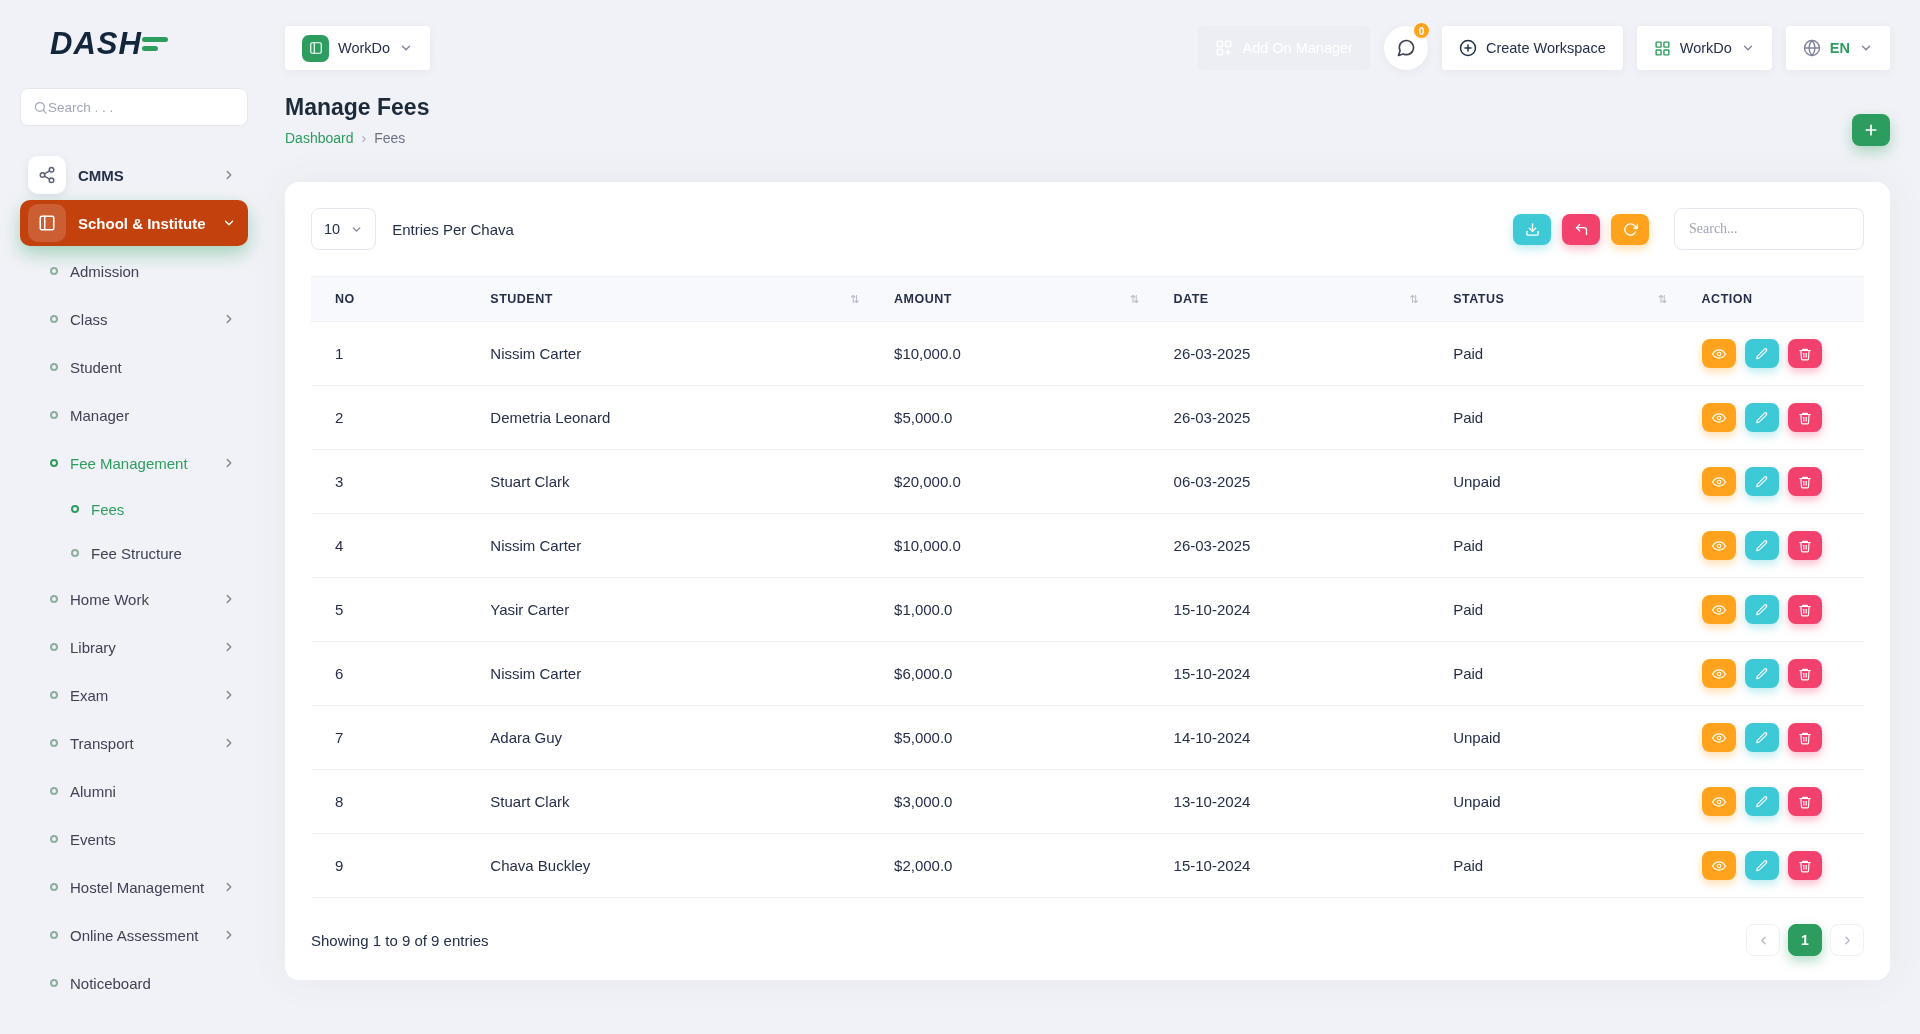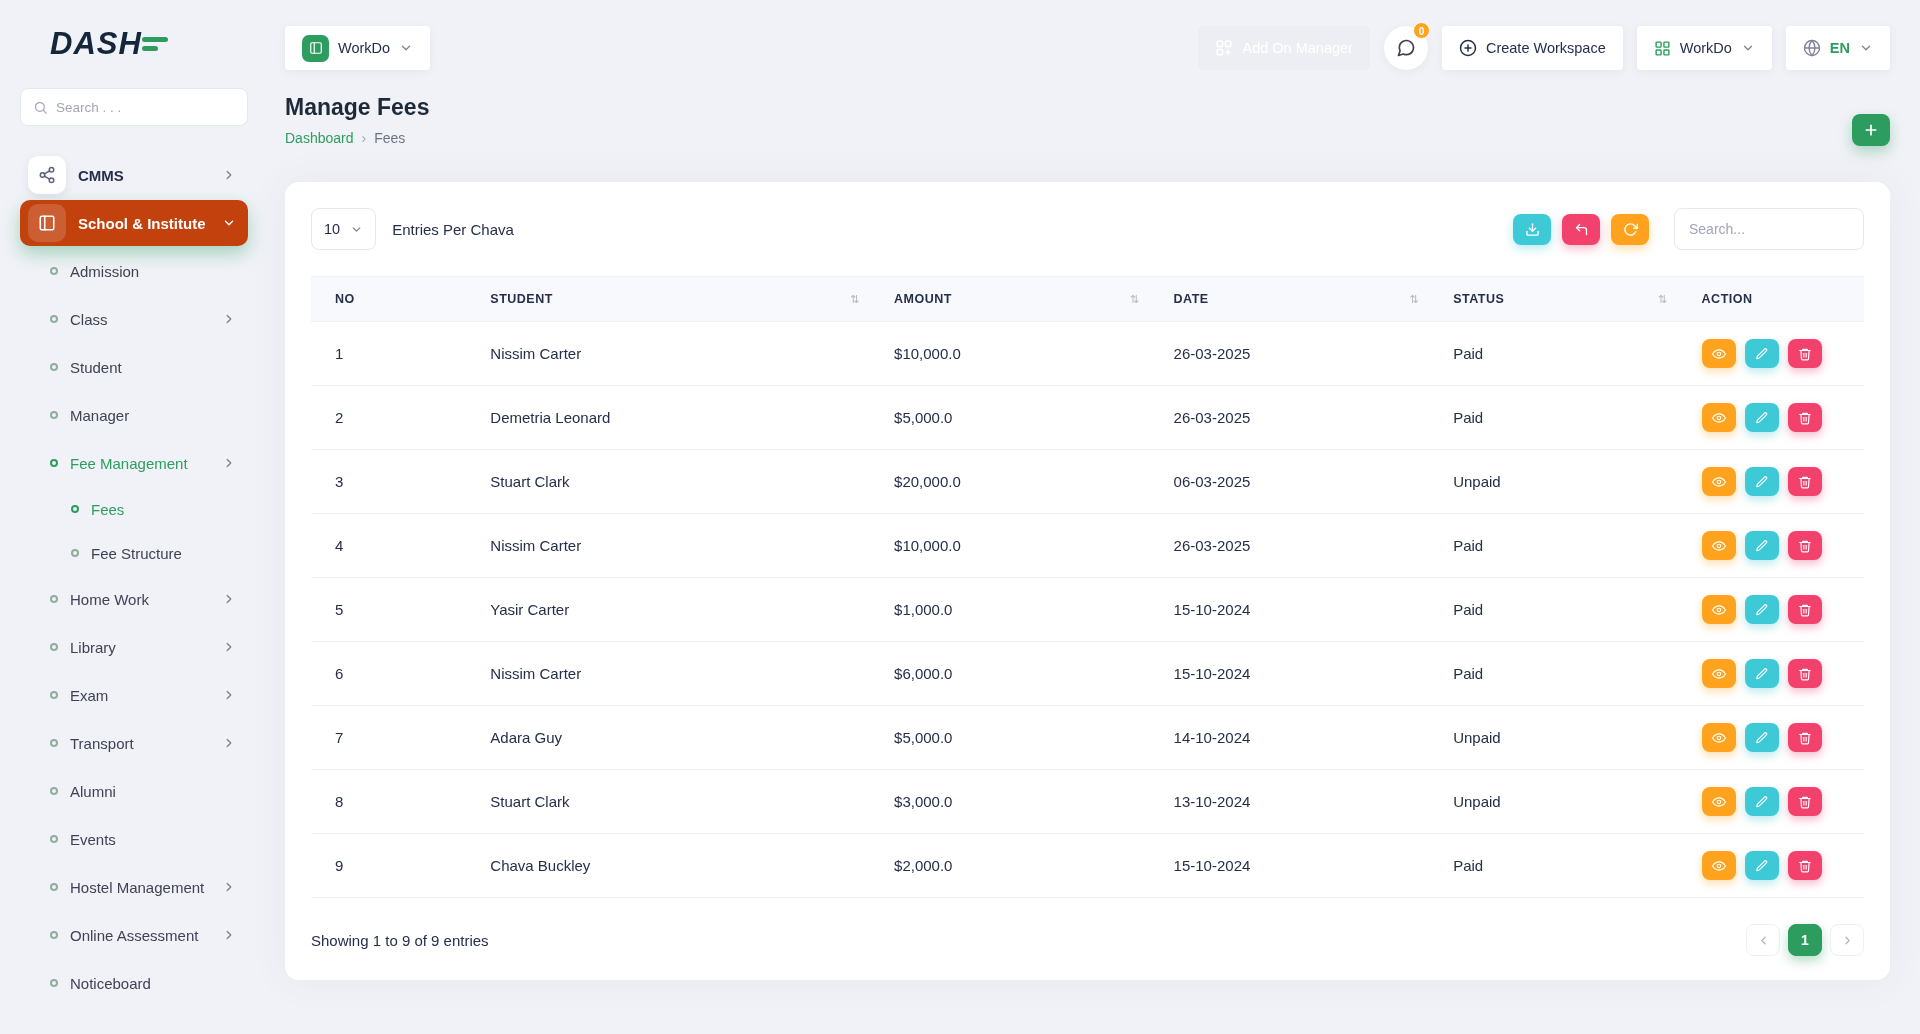--- a/index.html
+++ b/index.html
@@ -17,21 +17,21 @@
   .logo-text {
     font-weight: 800; font-style: italic; font-size: 31px; letter-spacing: 1px;
     color: #13263b;
   }
   .logo-accent { display: inline-flex; flex-direction: column; gap: 4px; margin-left: -6px; }
   .logo-accent i { display: block; height: 5px; border-radius: 3px; background: #2d9d5f; }
   .logo-accent i:nth-child(1) { width: 26px; }
   .logo-accent i:nth-child(2) { width: 16px; }
 
   .side-search {
-    display: flex; align-items: center; gap: 8px;
+    display: flex; align-items: center; 
     height: 38px; background: #fff; border: 1px solid #e6e8f0; border-radius: 8px;
     padding: 0 12px; margin-bottom: 26px;
   }
   .side-search svg { width: 15px; height: 15px; color: #a1a5b7; flex: 0 0 auto; }
   .side-search input {
     border: none; outline: none; background: transparent; width: 100%;
     font-family: inherit; font-size: 13.5px; color: #5e6278;
   }
   .side-search input::placeholder { color: #a1a5b7; }
 
@@ -130,21 +130,21 @@
     box-shadow: 0 0 40px rgba(76,87,125,.06);
   }
   .card-controls { display: flex; align-items: center; }
   .select-pill {
     display: inline-flex; align-items: center; gap: 10px; height: 42px; padding: 0 12px;
     background: #fff; border: 1px solid #e6e8f0; border-radius: 8px;
     font-family: inherit; font-size: 14.5px; color: #252f4a; cursor: pointer;
   }
   .select-pill svg { width: 13px; height: 13px; color: #7e8299; }
   .entries-label { margin-left: 16px; font-size: 15px; font-weight: 500; color: #252f4a; }
-  .controls-right { margin-left: auto; display: flex; align-items: center; gap: 11px; }
+  .controls-right { margin-left: auto; display: flex; align-items: center; gap: 11px; font-family: Liberation Serif, serif; }
   .sq-btn {
     width: 38px; height: 31px; border: none; border-radius: 8px; cursor: pointer;
     display: flex; align-items: center; justify-content: center; color: #fff;
   }
   .sq-btn svg { width: 15px; height: 15px; }
   .sq-btn.teal { background: #3ec9d6; box-shadow: 0 4px 10px rgba(62,201,214,.35); }
   .sq-btn.pink { background: #f1416c; box-shadow: 0 4px 10px rgba(241,65,108,.35); }
   .sq-btn.orange { background: #ffa21d; box-shadow: 0 4px 10px rgba(255,162,29,.35); }
   .card-search {
     margin-left: 14px; height: 42px; width: 190px;

